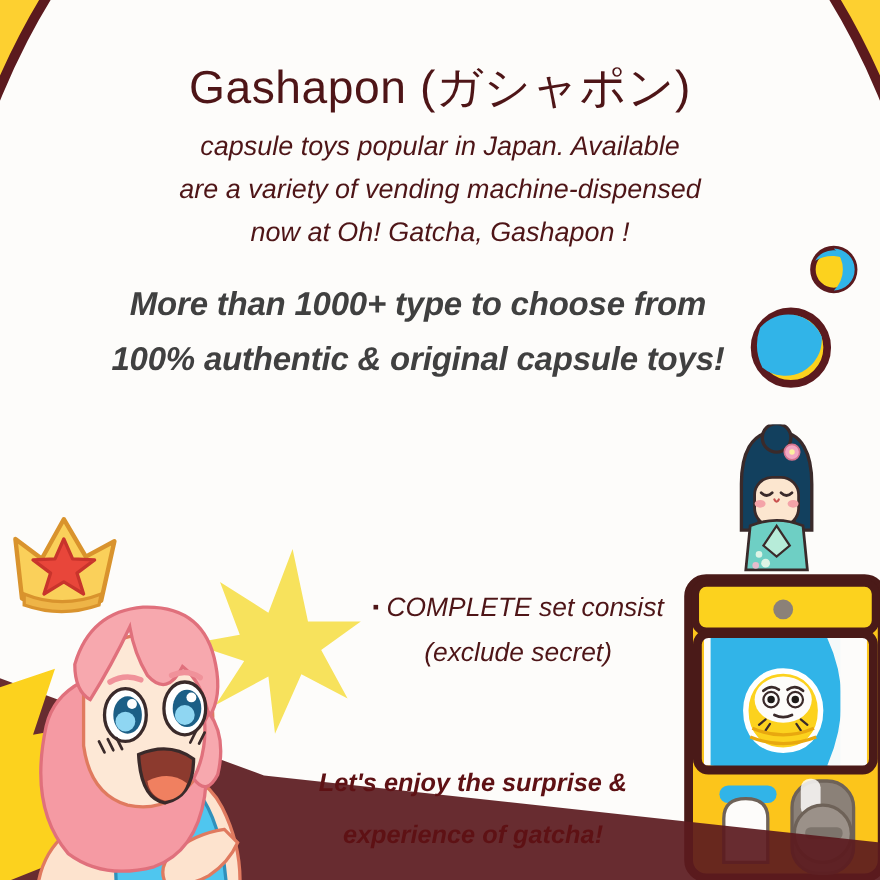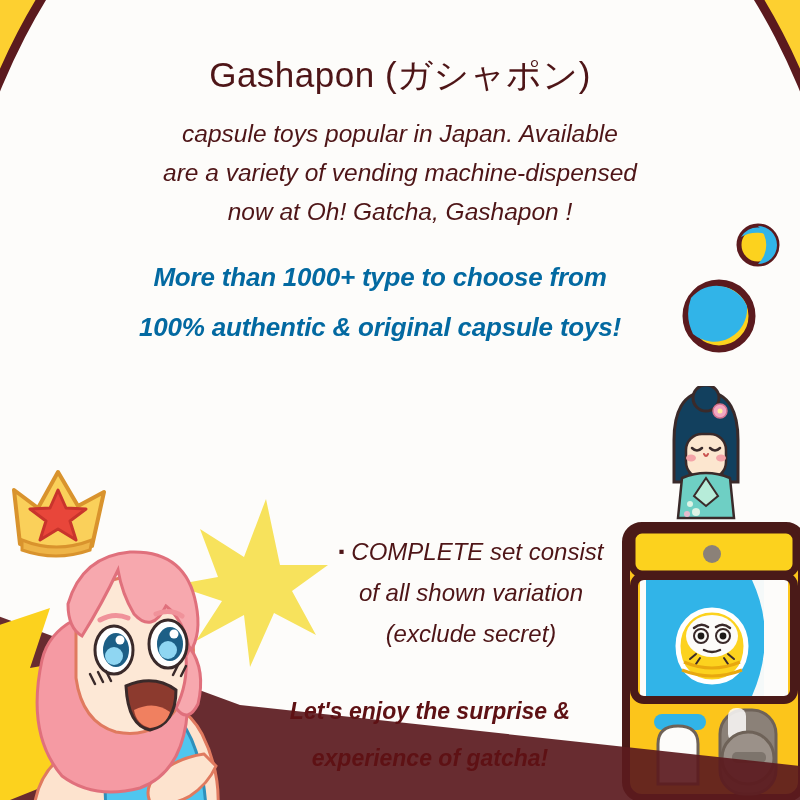--- a/index.html
+++ b/index.html
@@ -46,46 +46,46 @@
     width: 800px;
     height: 800px;
     text-align: center;
     color: #4e1517;
   }
   .headline {
     position: absolute;
     top: 52px;
     left: 0;
     width: 800px;
-    font-size: 35px;
+    font-size: 42px;
     font-weight: 400;
     letter-spacing: 0.5px;
     color: #4e1517;
   }
   .lede {
     position: absolute;
     top: 114px;
     left: 100px;
     width: 600px;
     font-size: 24.5px;
     font-style: italic;
     line-height: 39px;
     color: #4e1517;
   }
   .bold-block {
     position: absolute;
     top: 252px;
     left: 40px;
     width: 680px;
-    font-size: 26px;
+    font-size: 30px;
     font-weight: bold;
     font-style: italic;
     line-height: 50px;
     letter-spacing: -0.2px;
-    color: #0369a1;
+    color: #404040;
   }
   .bullet-block {
     position: absolute;
     font-size: 24px;
     font-style: italic;
     line-height: 41px;
     color: #4e1517;
   }
   .bullet-single {
     top: 376px;
@@ -265,21 +265,20 @@
       <div>More than 1000+ type to choose from</div>
       <div>100% authentic &amp; original capsule toys!</div>
     </div>
 
 
     <div class="bullet-block bullet-complete">
       <div>
         <span class="bullet-mark">▪</span>
         <span>COMPLETE set consist</span>
       </div>
-      <div>of all shown variation</div>
       <div>(exclude secret)</div>
     </div>
 
     <div class="closing">
       <div>Let's enjoy the surprise &amp;</div>
       <div>experience of gatcha!</div>
     </div>
 
   </div>
 </div>

